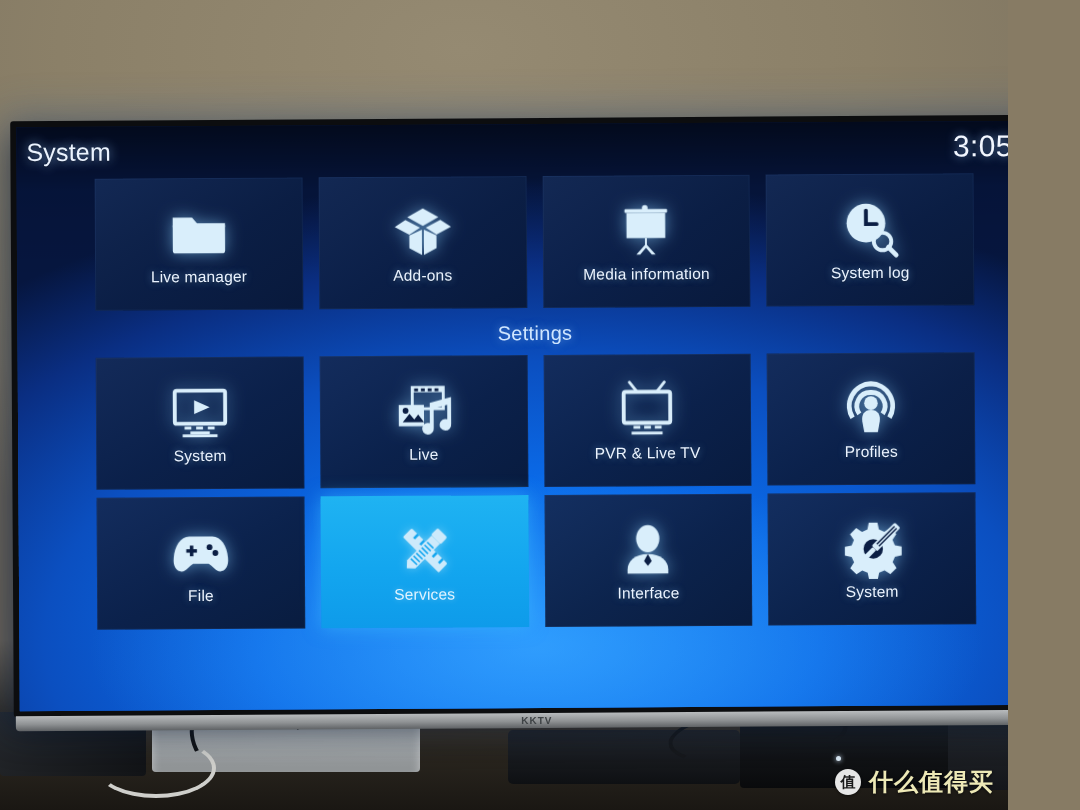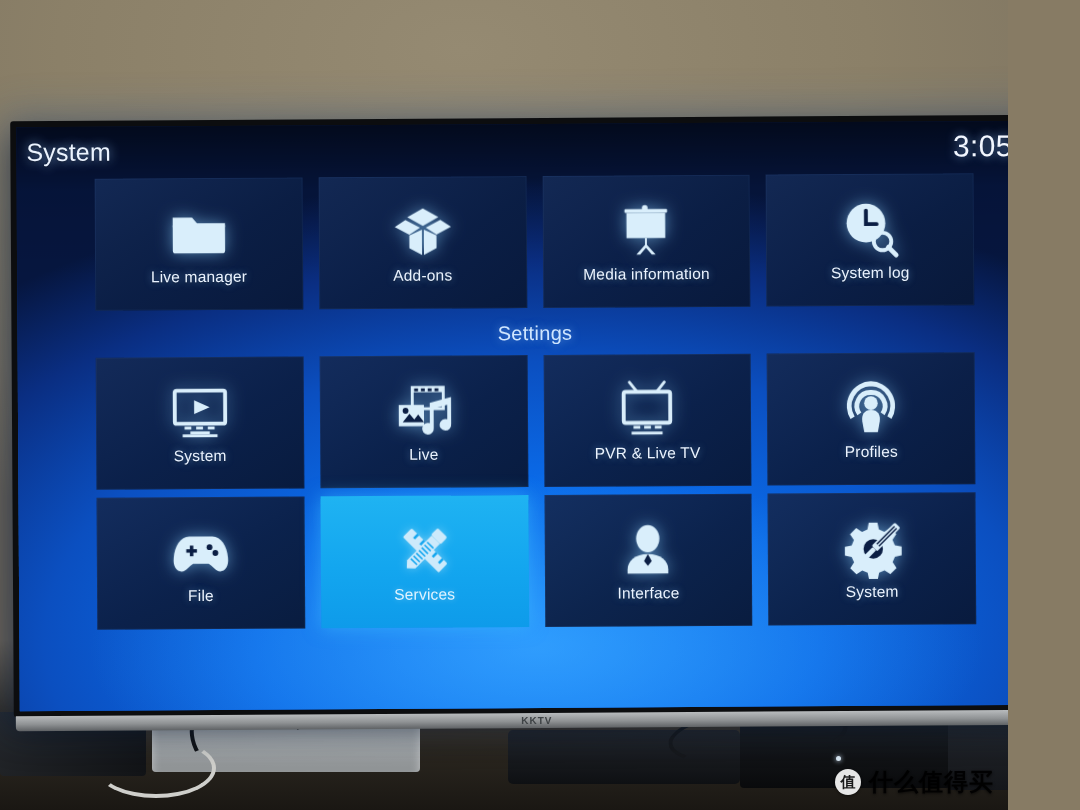--- a/index.html
+++ b/index.html
@@ -146,21 +146,21 @@
     opacity:.93;
   }
   .wm-badge {
     width:26px; height:26px; border-radius:50%;
     background:#f7f7f7; color:#1c1c1c;
     display:flex; align-items:center; justify-content:center;
     font-size:15px; font-weight:bold;
     box-shadow:0 1px 3px rgba(0,0,0,.5);
   }
   .wm-text {
-    font-size:24px; color:#000000; font-weight:bold; letter-spacing:1px;
+    font-size:24px; color:#fef9c3; font-weight:bold; letter-spacing:1px;
     text-shadow:0 1px 3px rgba(0,0,0,.7);
     font-family:"DejaVu Sans", sans-serif;
   }
 </style>
 </head>
 <body>
 
 <div id="scene">
 
   <div class="wall"></div>

